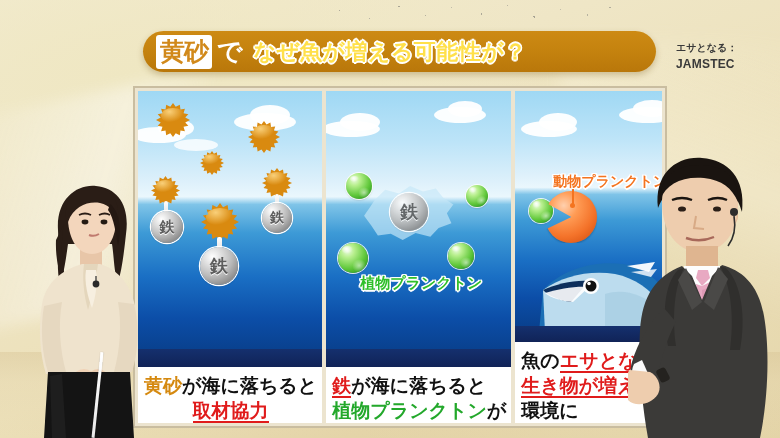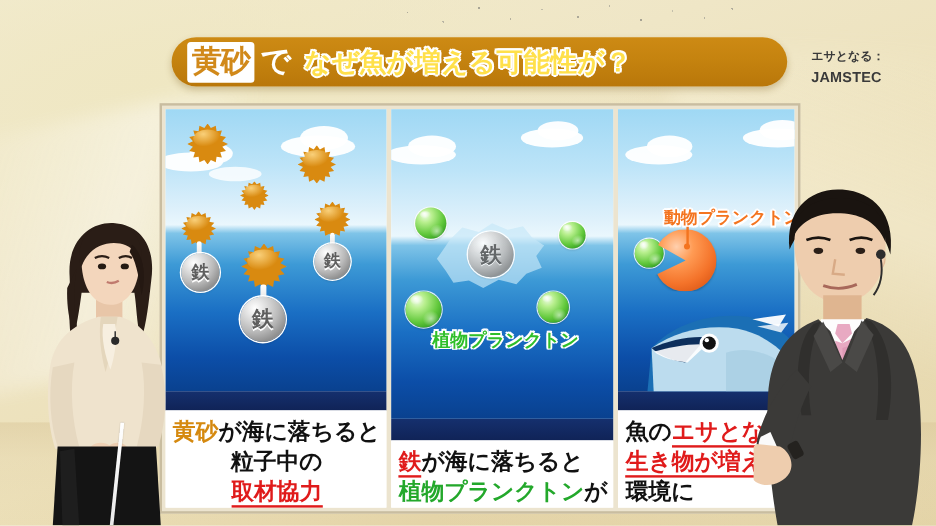--- a/index.html
+++ b/index.html
@@ -251,23 +251,20 @@
       </div>
     </div>
 
     <div class="sep"></div>
 
     <div class="caption">
       <div class="cap-line">
         <span class="t-orange">黄砂</span><span class="t-black">が海に落ちると</span>
       </div>
       <div class="cap-line center">
-        <span class="t-black">粒子中の</span>
-      </div>
-      <div class="cap-line center">
         <span class="t-red">取材協力</span>
       </div>
     </div>
   </div>
 
   <div class="panel">
     <div class="scene">
       <div class="cloud" style="left:-4px;top:30px;width:58px;height:16px;"></div>
       <div class="cloud" style="left:14px;top:22px;width:40px;height:18px;"></div>
       <div class="cloud" style="left:108px;top:16px;width:52px;height:16px;"></div>

